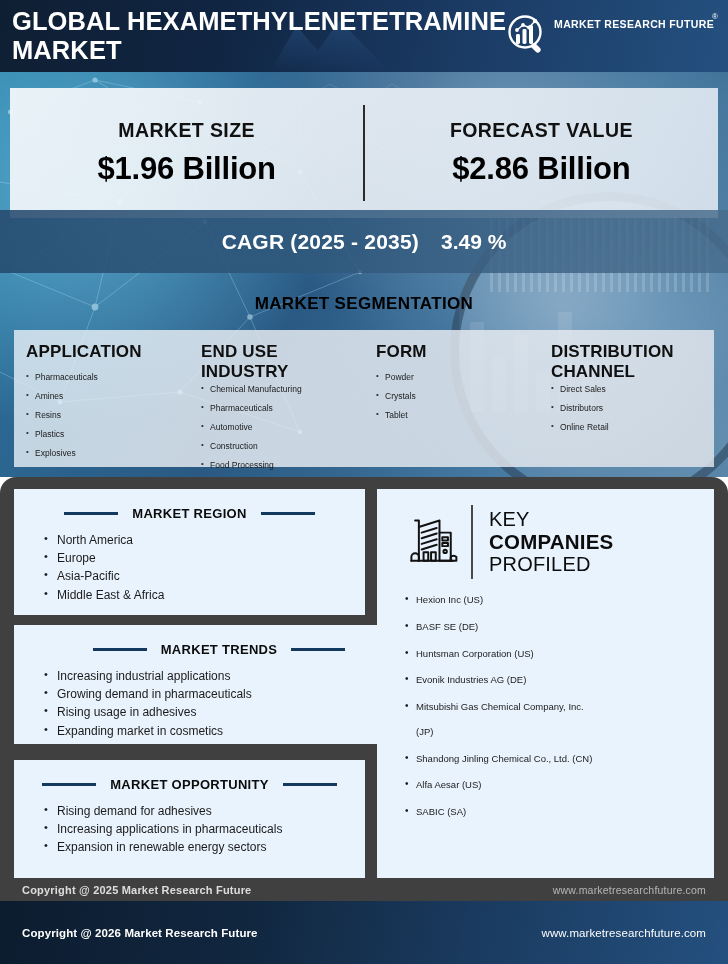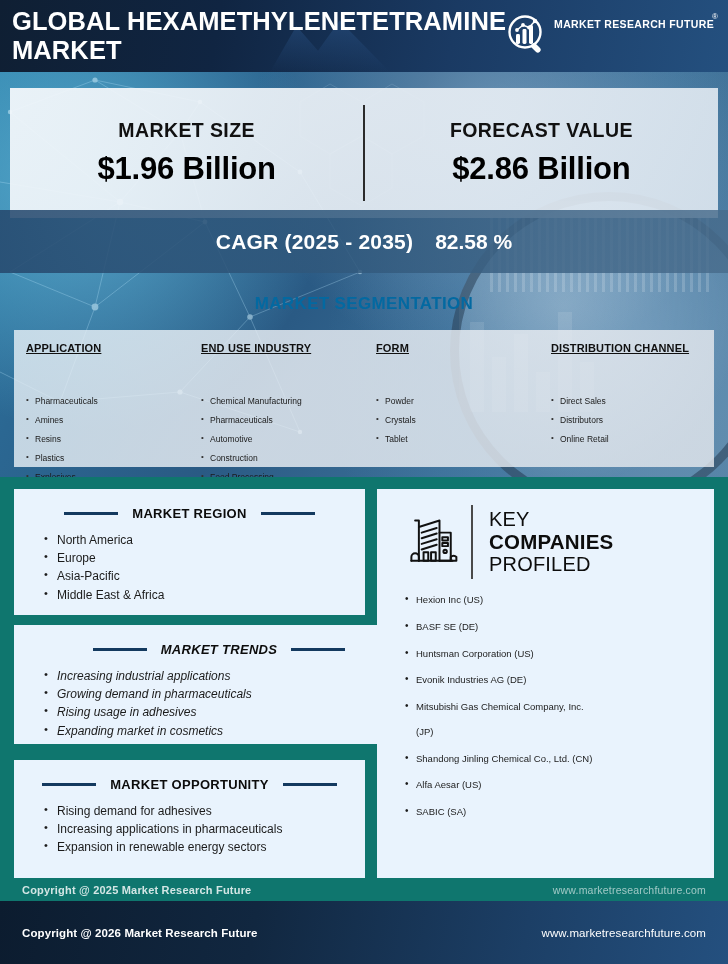--- a/index.html
+++ b/index.html
@@ -80,57 +80,57 @@
     display:flex;align-items:center;justify-content:center;gap:22px;
   }
   .cagr-label{color:#fff;font-size:21px;font-weight:bold;letter-spacing:.2px;}
   .cagr-value{color:#fff;font-size:21px;font-weight:bold;}
 
   
   .seg-header{
     position:absolute;left:0;top:281px;width:728px;height:46px;
     display:flex;align-items:center;justify-content:center;
   }
-  .seg-header span{color:#0369a1;font-size:17px;font-weight:bold;letter-spacing:.35px;}
+  .seg-header span{color:#000000;font-size:17px;font-weight:bold;letter-spacing:.35px;}
 
   
   .seg-panel{
     position:absolute;left:14px;top:330px;width:700px;height:137px;
     background:linear-gradient(120deg,rgba(232,241,247,.80) 0%,rgba(236,240,245,.82) 40%,rgba(230,233,238,.80) 100%);
     display:flex;padding:12px 0 0 0;box-sizing:border-box;
   }
   .seg-col{flex:1;padding:0 8px 0 12px;box-sizing:border-box;}
-  .seg-title{font-size:11px;font-weight:bold;color:#101010;line-height:1.18;text-transform:uppercase;letter-spacing:.15px;min-height:28px;text-decoration:underline;}
-  .seg-list{margin:26px 0 0 0;padding:0;list-style:none;}
+  .seg-title{font-size:17px;font-weight:bold;color:#101010;line-height:1.18;text-transform:uppercase;letter-spacing:.15px;min-height:28px;}
+  .seg-list{margin:2px 0 0 0;padding:0;list-style:none;}
   .seg-list li{
     font-size:8.5px;color:#1a1a1a;line-height:1.35;margin-bottom:7.5px;
     padding-left:9px;position:relative;
   }
   .seg-list li:before{content:"\2022";position:absolute;left:0;top:-1px;font-size:8px;color:#333;}
 
   
-  .lower{position:absolute;left:0;top:477px;width:728px;height:487px;background:#0f766e;}
+  .lower{position:absolute;left:0;top:477px;width:728px;height:487px;background:#404040;border-radius:16px;}
 
   .card{
     position:absolute;background:#e9f3fd;
   }
   .card-head{
     display:flex;align-items:center;justify-content:center;gap:14px;
     padding-top:17px;
   }
   .card-head .rule{width:54px;height:2.5px;background:#13395f;}
   .card-title{font-size:13px;font-weight:bold;color:#0c0c0c;letter-spacing:.3px;white-space:nowrap;}
   .card-list{margin:10px 0 0 0;padding:0 0 0 30px;list-style:none;}
   .card-list li{
     font-size:12px;color:#1b1b1b;line-height:1.52;position:relative;padding-left:13px;
   }
   .card-list li:before{content:"\2022";position:absolute;left:0;top:-1px;font-size:11px;color:#1b1b1b;}
 
   #card-region{left:14px;top:12px;width:351px;height:126px;}
-  #card-trends{left:14px;top:148px;width:410px;height:119px;font-style:italic;}
+  #card-trends{left:14px;top:148px;width:410px;height:119px;}
   #card-opportunity{left:14px;top:283px;width:351px;height:118px;}
 
   #card-companies{left:377px;top:12px;width:337px;height:389px;}
   .kc-head{display:flex;align-items:center;gap:0;padding:16px 0 0 22px;}
   .kc-icon{width:66px;height:66px;flex:0 0 66px;display:flex;align-items:center;justify-content:center;}
   .kc-divider{width:2px;height:74px;background:#4a4a4a;margin:0 16px 0 6px;}
   .kc-words{line-height:1.12;}
   .kc-words div{font-size:20px;color:#0d0d0d;letter-spacing:.2px;}
   .kc-words div.bold{font-weight:bold;font-size:20.5px;}
   .kc-list{margin:14px 0 0 0;padding:0 0 0 28px;list-style:none;}
@@ -245,21 +245,21 @@
       </div>
       <div class="value-divider"></div>
       <div class="value-col">
         <div class="value-label">FORECAST VALUE</div>
         <div class="value-amount">$2.86 Billion</div>
       </div>
     </div>
 
     <div class="cagr-band">
       <span class="cagr-label">CAGR (2025 - 2035)</span>
-      <span class="cagr-value">82.58 %</span>
+      <span class="cagr-value">3.49 %</span>
     </div>
 
     <div class="seg-header">
       <span>MARKET SEGMENTATION</span>
     </div>
 
     <div class="seg-panel">
       <div class="seg-col">
         <div class="seg-title">APPLICATION</div>
         <ul class="seg-list">

